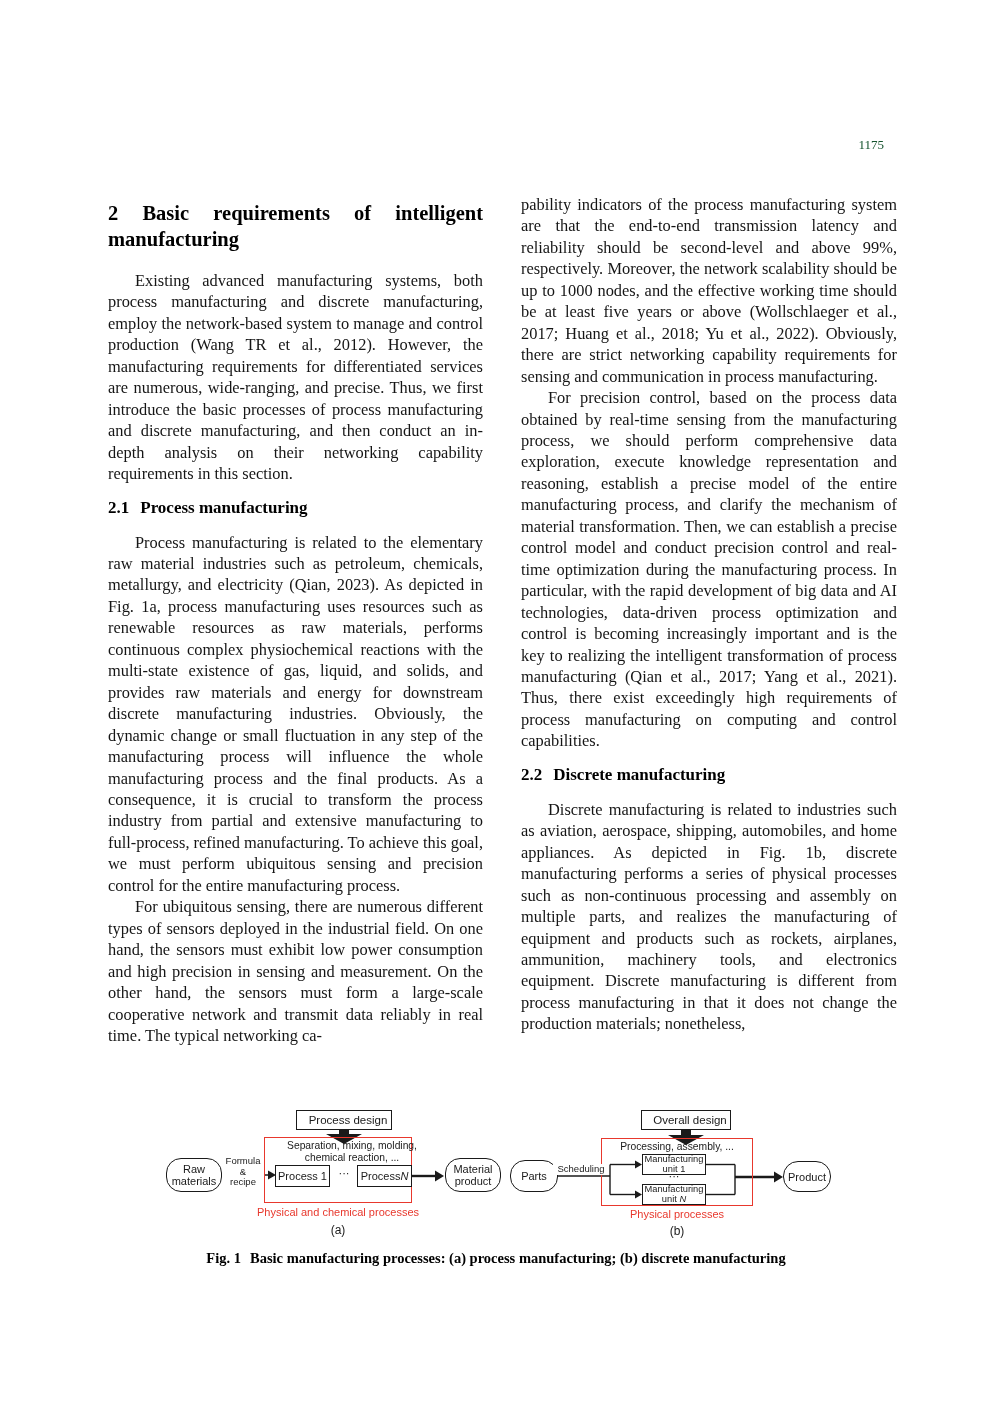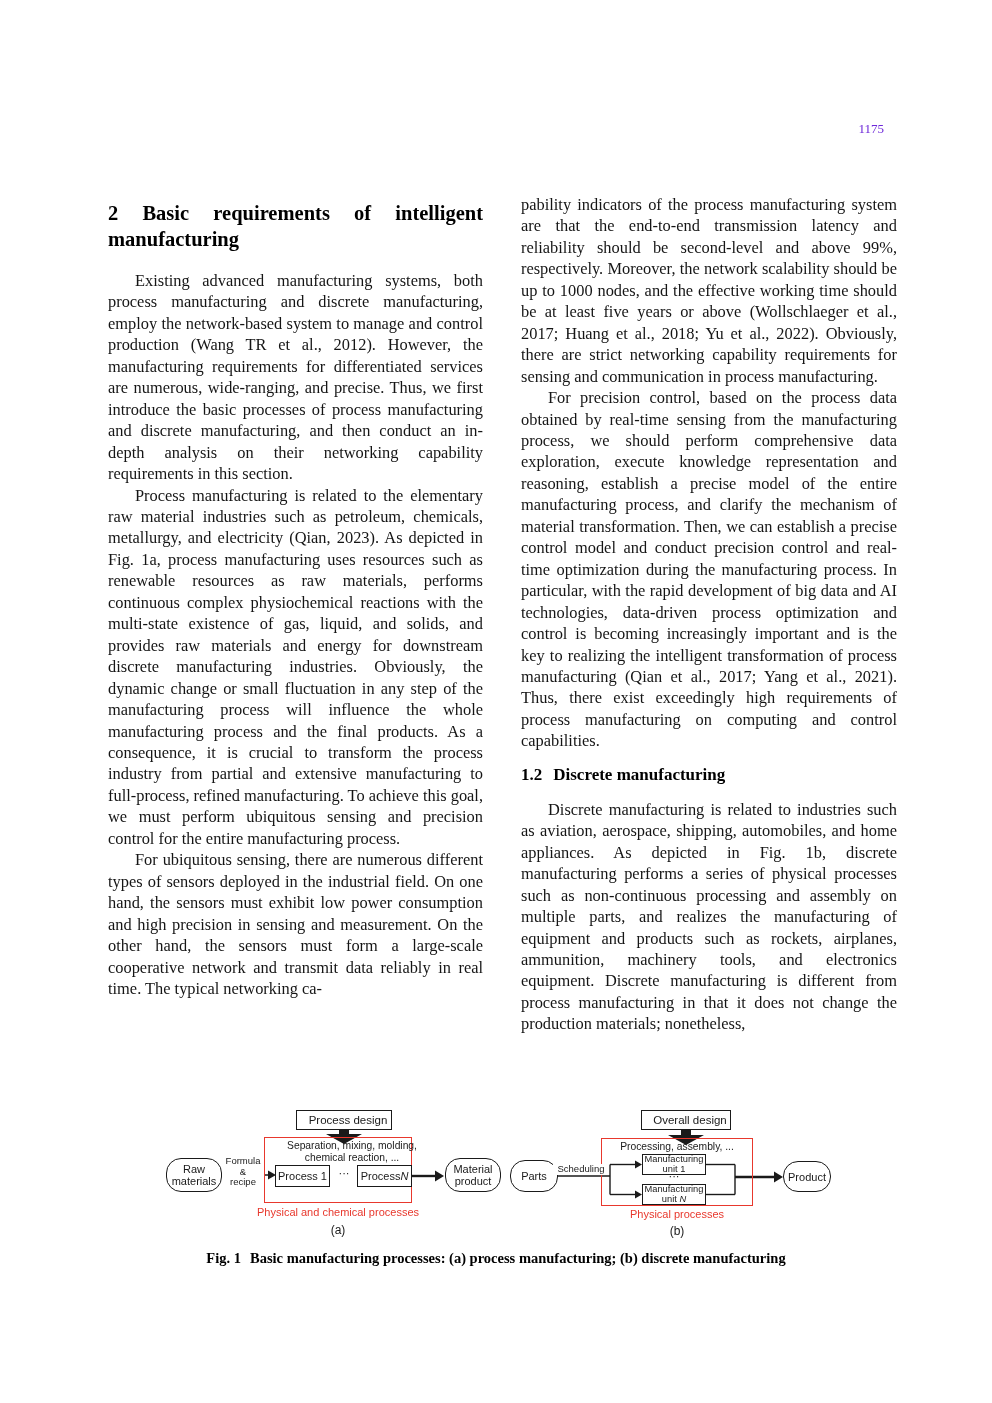--- a/index.html
+++ b/index.html
@@ -12,23 +12,23 @@
     overflow:hidden;
   }
   
   .running-head{
     position:absolute;top:138px;left:0;right:0;
     text-align:center;
     font-family:"Liberation Sans", sans-serif;
     font-style:italic;font-size:11.5px;color:#222;
   }
   .page-number{
-    position:absolute;top:121px;right:108px;
+    position:absolute;top:137px;right:108px;
     font-family:"Liberation Serif", serif;
-    font-size:13px;font-style:normal;color:#6d28d9;
+    font-size:13px;font-style:normal;color:#14532d;
   }
   
   .col{position:absolute;top:200px;width:375px;text-align:justify;}
   .col-left{left:108px;}
   .col-right{left:505px;width:376px;top:194px;margin-left:16px;}
   h1.sec{
     font-size:20.5px;line-height:26px;font-weight:bold;color:#000;
     margin:0 0 18px 0;text-align:justify;
   }
   h2.sub{
@@ -76,28 +76,29 @@
 </head>
 <body>
 
 <div class="page">
 
   <div class="page-number">1175</div>
 
   <div class="col col-left">
     <h1 class="sec">2 Basic requirements of intelligent manufacturing</h1>
     <p class="body indent">Existing advanced manufacturing systems, both process manufacturing and discrete manufacturing, employ the network-based system to manage and control production (Wang TR et al., 2012). However, the manufacturing requirements for differentiated services are numerous, wide-ranging, and precise. Thus, we first introduce the basic processes of process manufacturing and discrete manufacturing, and then conduct an in-depth analysis on their networking capability requirements in this section.</p>
+    <h2 class="sub"><span>2.1</span><span class="subt">Process manufacturing</span></h2>
     <p class="body indent">Process manufacturing is related to the elementary raw material industries such as petroleum, chemicals, metallurgy, and electricity (Qian, 2023). As depicted in Fig. 1a, process manufacturing uses resources such as renewable resources as raw materials, performs continuous complex physiochemical reactions with the multi-state existence of gas, liquid, and solids, and provides raw materials and energy for downstream discrete manufacturing industries. Obviously, the dynamic change or small fluctuation in any step of the manufacturing process will influence the whole manufacturing process and the final products. As a consequence, it is crucial to transform the process industry from partial and extensive manufacturing to full-process, refined manufacturing. To achieve this goal, we must perform ubiquitous sensing and precision control for the entire manufacturing process.</p>
     <p class="body indent">For ubiquitous sensing, there are numerous different types of sensors deployed in the industrial field. On one hand, the sensors must exhibit low power consumption and high precision in sensing and measurement. On the other hand, the sensors must form a large-scale cooperative network and transmit data reliably in real time. The typical networking ca-</p>
   </div>
 
   <div class="col col-right">
     <p class="body">pability indicators of the process manufacturing system are that the end-to-end transmission latency and reliability should be second-level and above 99%, respectively. Moreover, the network scalability should be up to 1000 nodes, and the effective working time should be at least five years or above (Wollschlaeger et al., 2017; Huang et al., 2018; Yu et al., 2022). Obviously, there are strict networking capability requirements for sensing and communication in process manufacturing.</p>
     <p class="body indent">For precision control, based on the process data obtained by real-time sensing from the manufacturing process, we should perform comprehensive data exploration, execute knowledge representation and reasoning, establish a precise model of the entire manufacturing process, and clarify the mechanism of material transformation. Then, we can establish a precise control model and conduct precision control and real-time optimization during the manufacturing process. In particular, with the rapid development of big data and AI technologies, data-driven process optimization and control is becoming increasingly important and is the key to realizing the intelligent transformation of process manufacturing (Qian et al., 2017; Yang et al., 2021). Thus, there exist exceedingly high requirements of process manufacturing on computing and control capabilities.</p>
-    <h2 class="sub"><span>1.2</span><span class="subt">Discrete manufacturing</span></h2>
+    <h2 class="sub"><span>2.2</span><span class="subt">Discrete manufacturing</span></h2>
     <p class="body indent">Discrete manufacturing is related to industries such as aviation, aerospace, shipping, automobiles, and home appliances. As depicted in Fig. 1b, discrete manufacturing performs a series of physical processes such as non-continuous processing and assembly on multiple parts, and realizes the manufacturing of equipment and products such as rockets, airplanes, ammunition, machinery tools, and electronics equipment. Discrete manufacturing is different from process manufacturing in that it does not change the production materials; nonetheless,</p>
   </div>
 
   <div class="figure-area">
 
     <svg width="724" height="152" viewBox="0 0 724 152">
 
       <path d="M203,30 h10 v6 h13 l-18,10 l-18,-10 h13 z" fill="#1a1a1a"></path>
 
       <line x1="86" y1="77" x2="133" y2="77" stroke="#1a1a1a" stroke-width="1.4"></line>

